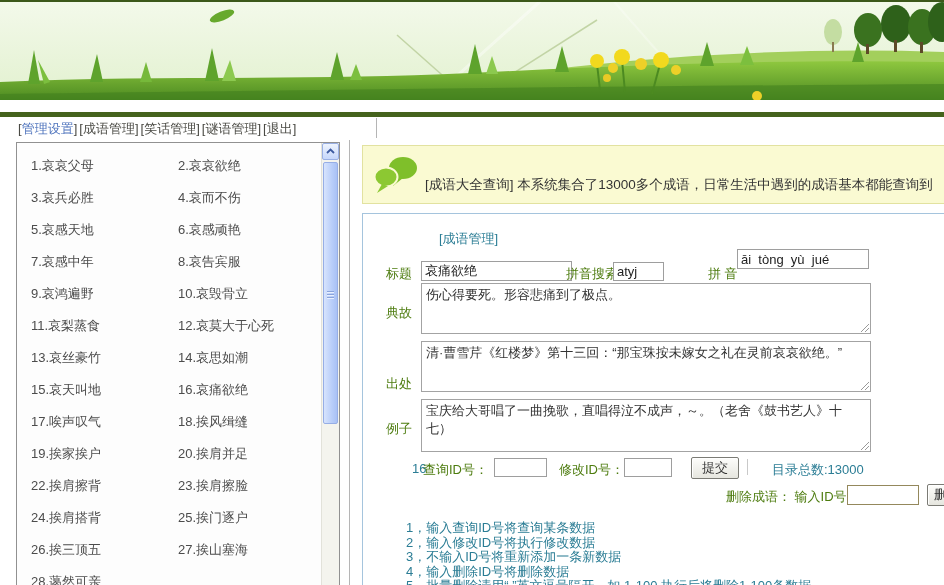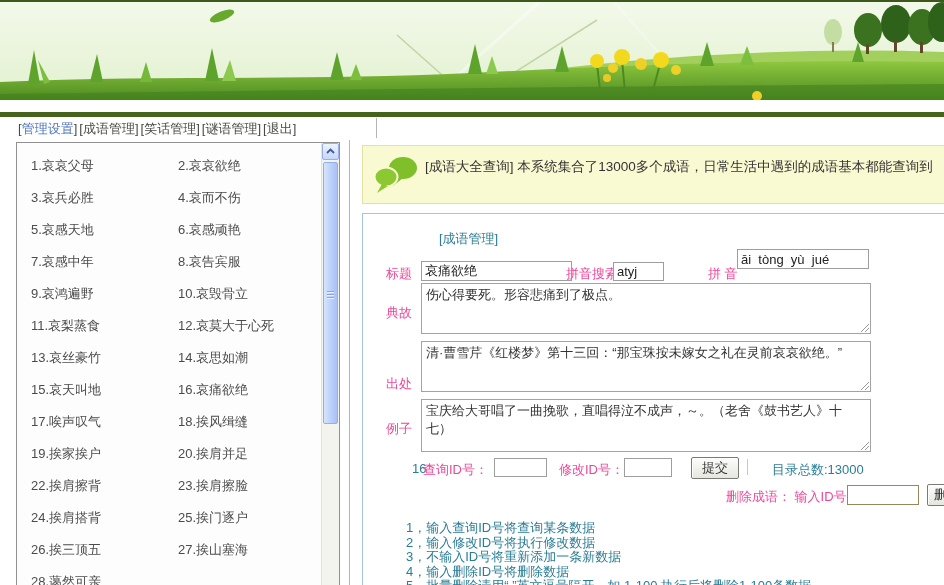--- a/index.html
+++ b/index.html
@@ -34,28 +34,28 @@
           border-radius:2px;display:flex;align-items:center;justify-content:center;}
   .sb-thumb{position:absolute;top:19px;left:1px;width:15px;height:262px;border-radius:2px;
             background:linear-gradient(90deg,#d7e4fd,#b9cef9 60%,#a9c1f5);border:1px solid #96aee6;box-sizing:border-box;}
   .sb-grip{position:absolute;left:3px;top:128px;width:7px;height:8px;
            background:repeating-linear-gradient(#8aa4dc 0 1px,#e9f0ff 1px 2px,transparent 2px 3px);}
 
   
   .infobox{position:absolute;left:362px;top:145px;width:650px;height:59px;
            background:#fafad2;border:1px solid #e2e2a0;box-sizing:border-box;}
   .info-icon{position:absolute;left:10px;top:9px;}
-  .info-text{position:absolute;left:62px;top:12px;font-size:13.5px;color:#333;white-space:nowrap;}
+  .info-text{position:absolute;left:62px;top:30px;font-size:13.5px;color:#333;white-space:nowrap;}
 
   
   .formbox{position:absolute;left:362px;top:213px;width:650px;height:420px;
            background:#fff;border:1px solid #a5c4dd;box-sizing:border-box;}
   .teal{color:#2b7d95;margin-left:14px;}
   .abs{position:absolute;font-size:13px;}
-  .lbl{position:absolute;font-size:13px;color:#ec4899;white-space:nowrap;}
+  .lbl{position:absolute;font-size:13px;color:#4d7c0f;white-space:nowrap;}
   .txt-input{position:absolute;border:1px solid #9e9e9e;font-size:13px;padding:1px 3px;
              box-sizing:border-box;font-family:"Liberation Sans","DejaVu Sans",sans-serif;color:#222;background:#fff;}
   .ta-wrap{position:absolute;}
   .ta-wrap textarea{width:100%;height:100%;box-sizing:border-box;border:1px solid #a3a3a3;
              resize:none;overflow:hidden;font-size:13px;padding:2px 4px;color:#333;
              font-family:"Liberation Sans","DejaVu Sans",sans-serif;line-height:1.35;}
   .resize-handle{position:absolute;right:2px;bottom:2px;width:10px;height:10px;pointer-events:none;
              background:repeating-linear-gradient(135deg,transparent 0 2px,#9a9a9a 2px 3px);
              clip-path:polygon(100% 0,100% 100%,0 100%);}
   .btn3d{position:absolute;font-size:13px;color:#333;text-align:center;cursor:pointer;

